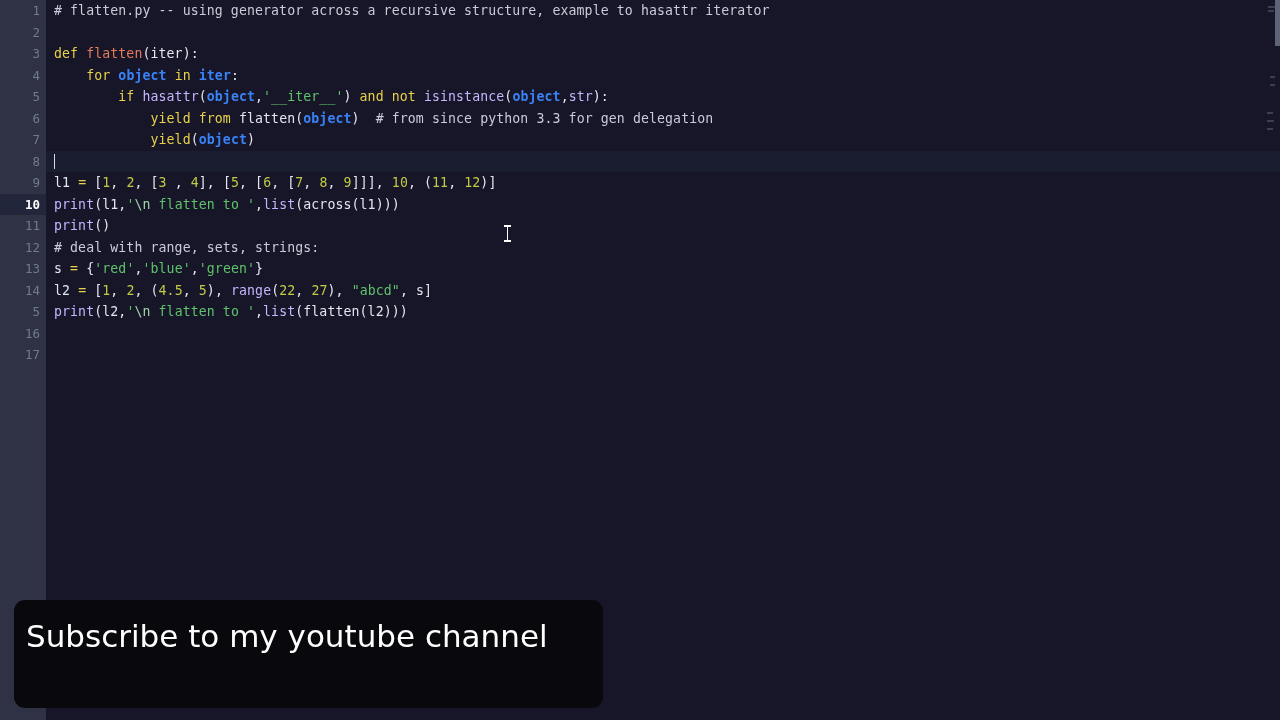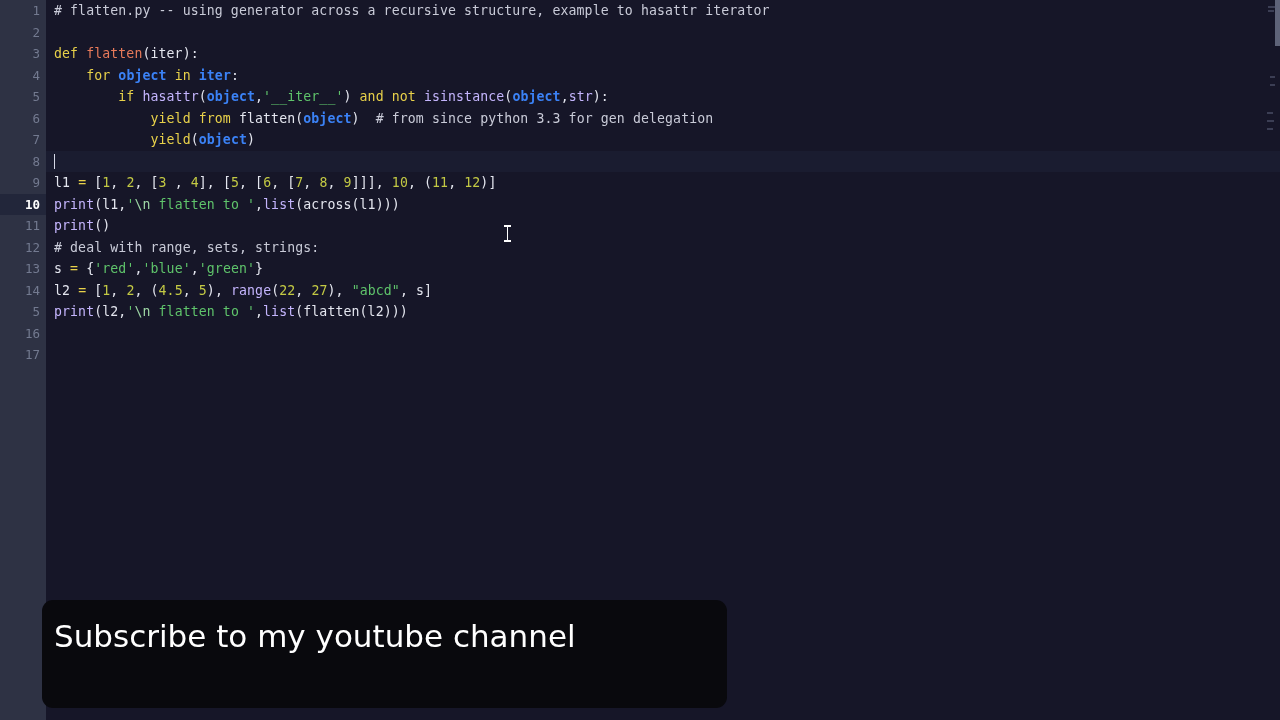--- a/index.html
+++ b/index.html
@@ -140,28 +140,27 @@
     background: #5b6178;
     opacity: 0.55;
     height: 2px;
   }
 
   
   #subtitle {
     position: absolute;
     left: 14px;
     top: 600px;
-    width: 685px;
+    width: 589px;
     height: 108px;
     background: #09090d;
     border-radius: 11px;
     box-sizing: border-box;
     padding: 14px 0 0 12px;
     font-family: "DejaVu Sans", sans-serif;
-    margin-left: 28px;
   }
   #subtitle .sub-line {
     color: #ffffff;
     font-size: 31px;
     line-height: 45px;
     white-space: nowrap;
   }
 </style>
 </head>
 <body>

